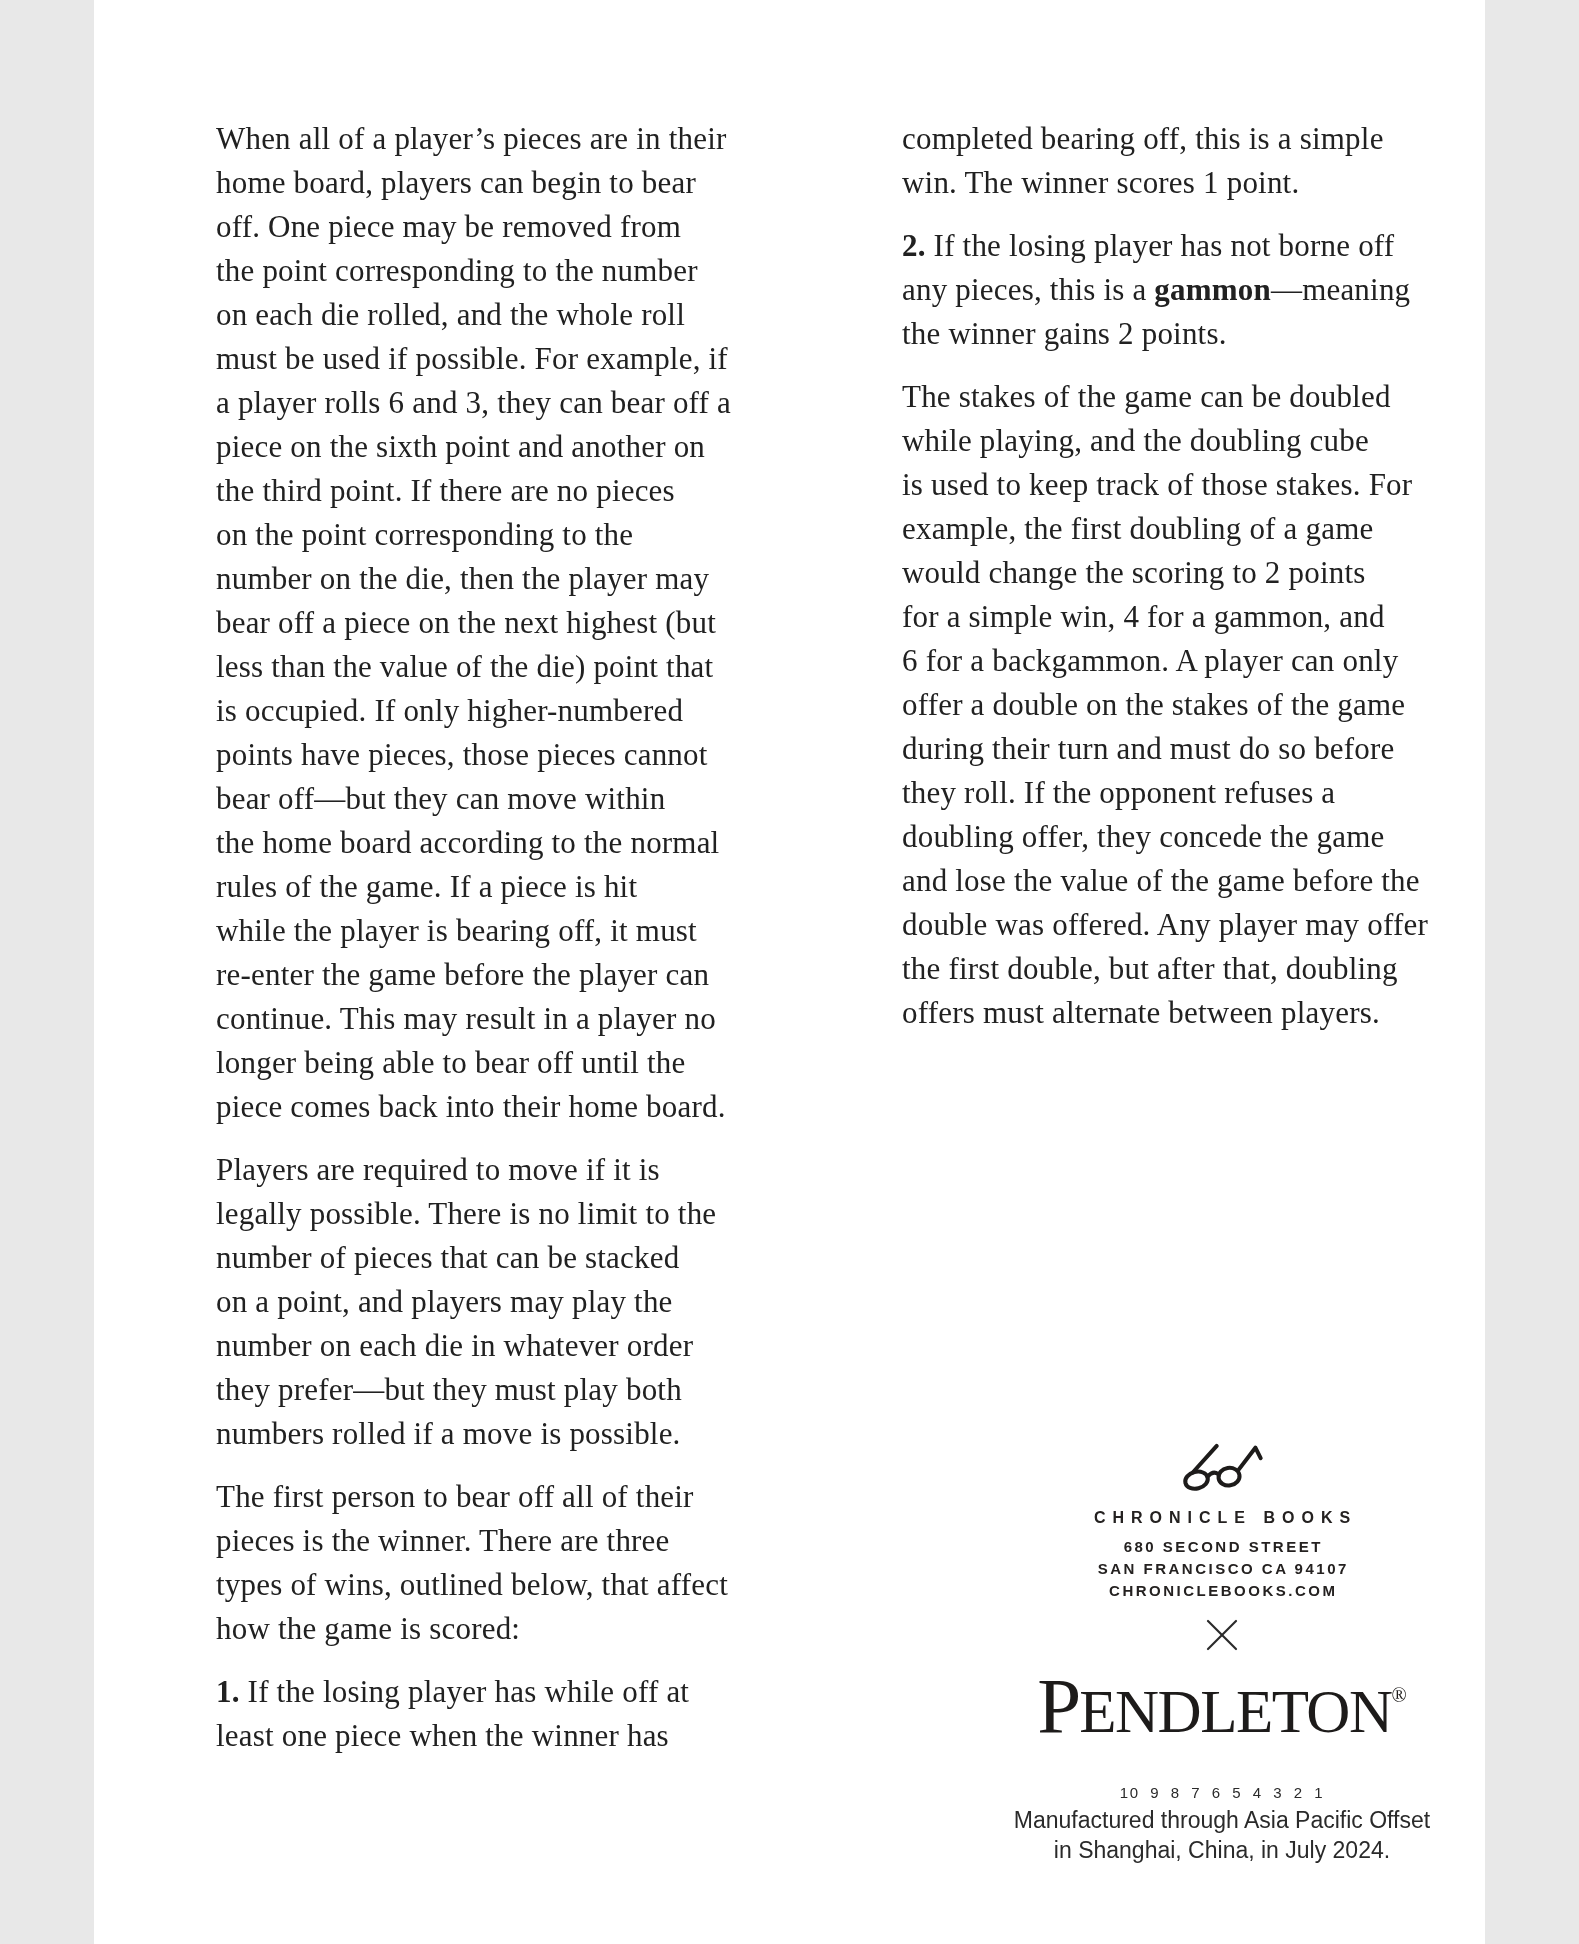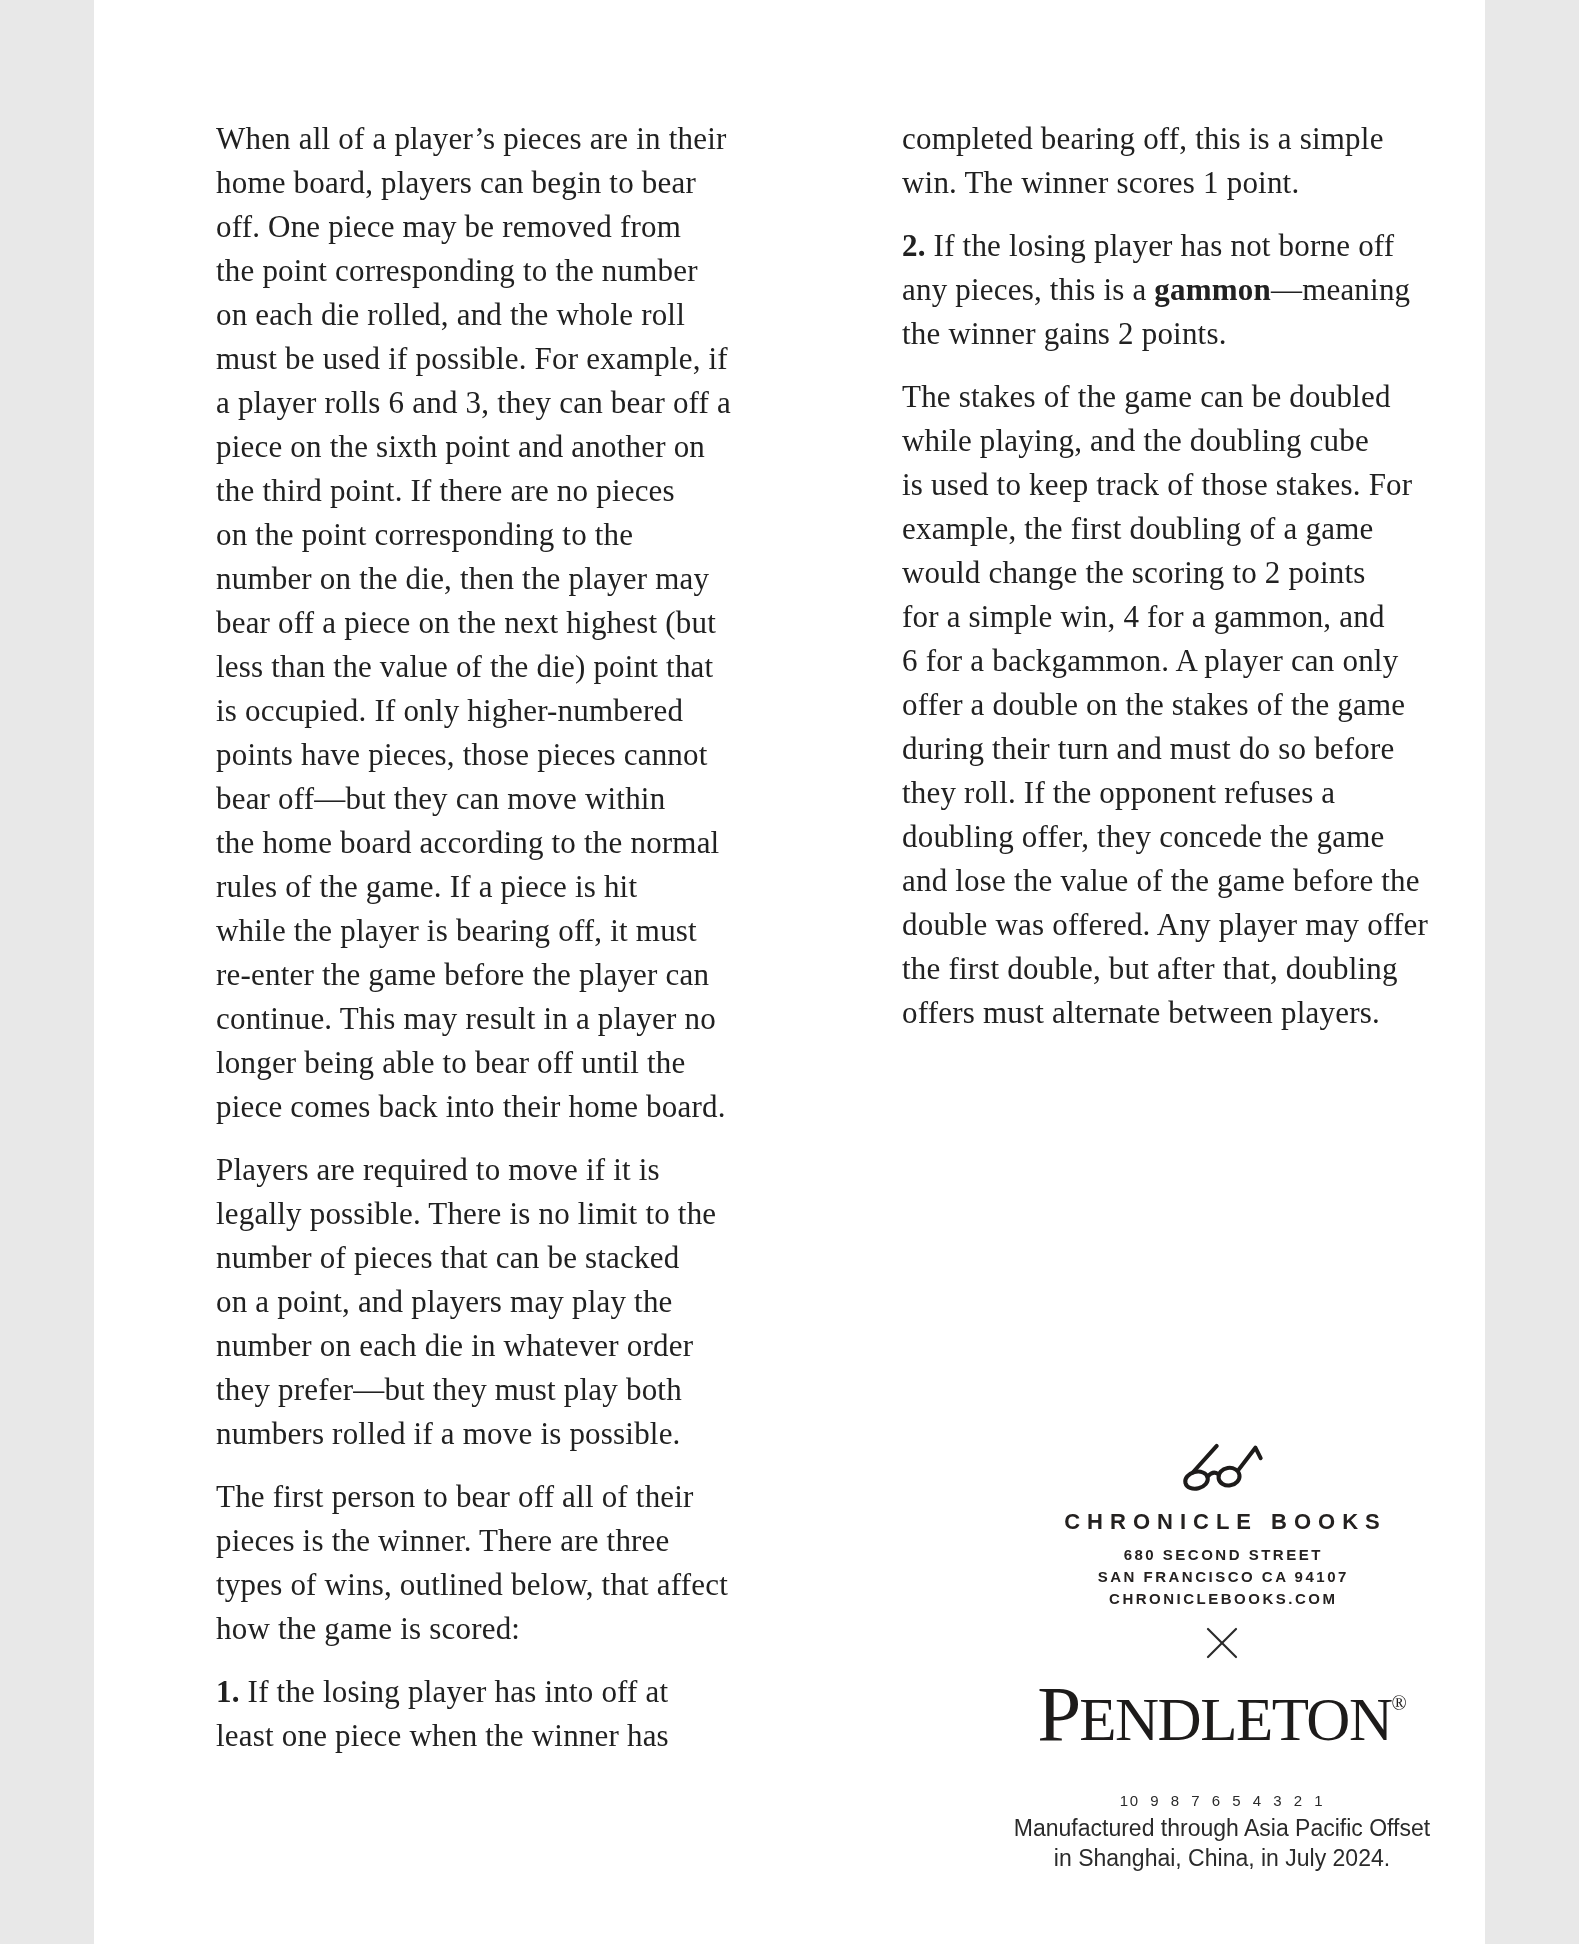--- a/index.html
+++ b/index.html
@@ -40,21 +40,21 @@
   .colophon {
     position:absolute;
     left:808px; top:1438px;
     width:640px;
     text-align:center;
     color:#242120;
     font-family:"Liberation Sans","DejaVu Sans",sans-serif;
   }
   .glasses { display:block; margin:0 auto; }
   .pub-name {
-    font-size:22px; font-weight:800;
+    font-size:16px; font-weight:800;
     letter-spacing:7px; text-indent:7px;
     margin-top:13px;
     color:#242120;
   }
   .pub-addr {
     font-size:15px; font-weight:800;
     letter-spacing:2.5px; text-indent:2.5px;
     line-height:22px;
     margin-top:9px;
   }
@@ -118,21 +118,21 @@
 legally possible. There is no limit to the
 number of pieces that can be stacked
 on a point, and players may play the
 number on each die in whatever order
 they prefer—but they must play both
 numbers rolled if a move is possible.</span></p>
       <p><span>The first person to bear off all of their
 pieces is the winner. There are three
 types of wins, outlined below, that affect
 how the game is scored:</span></p>
-      <p><span class="b">1.</span><span> If the losing player has into off at
+      <p><span class="b">1.</span><span> If the losing player has while off at
 least one piece when the winner has</span></p>
     </div>
 
   <div class="col col-right">
       <p><span>completed bearing off, this is a simple
 win. The winner scores 1 point.</span></p>
       <p><span class="b">2.</span><span> If the losing player has not borne off
 any pieces, this is a </span><span class="b">gammon</span><span>—meaning
 the winner gains 2 points.</span></p>
       <p><span>The stakes of the game can be doubled

